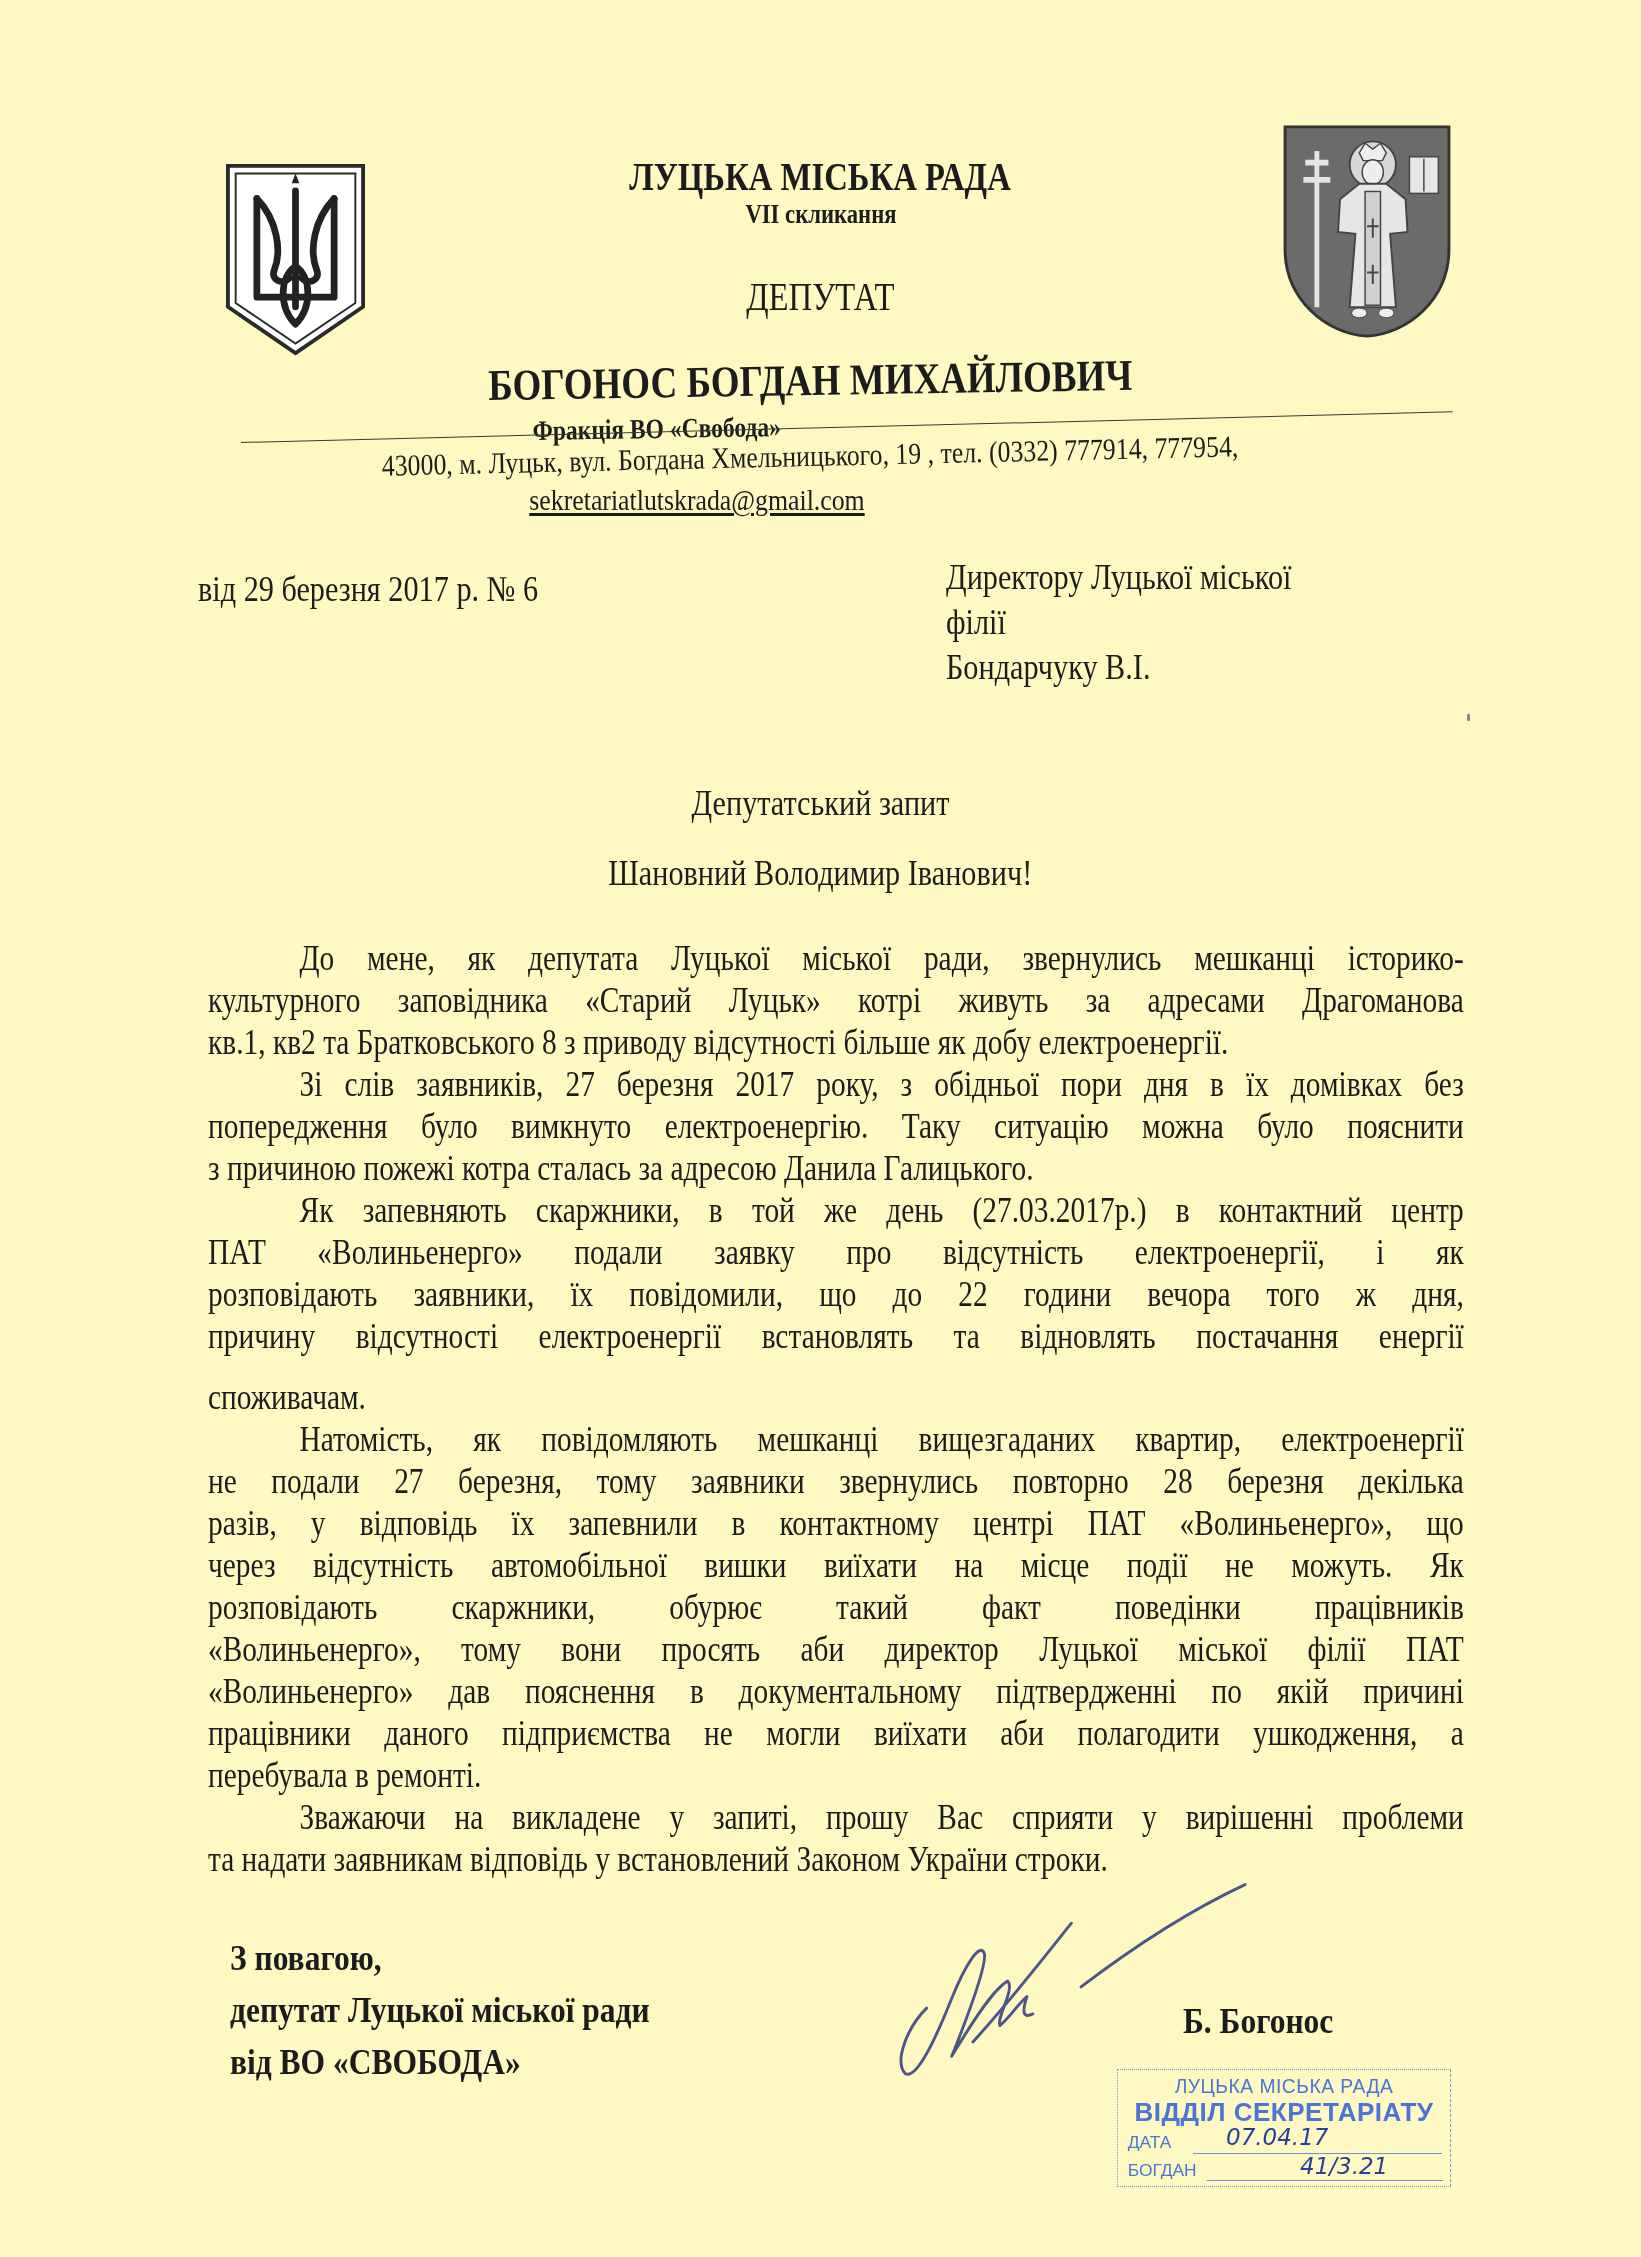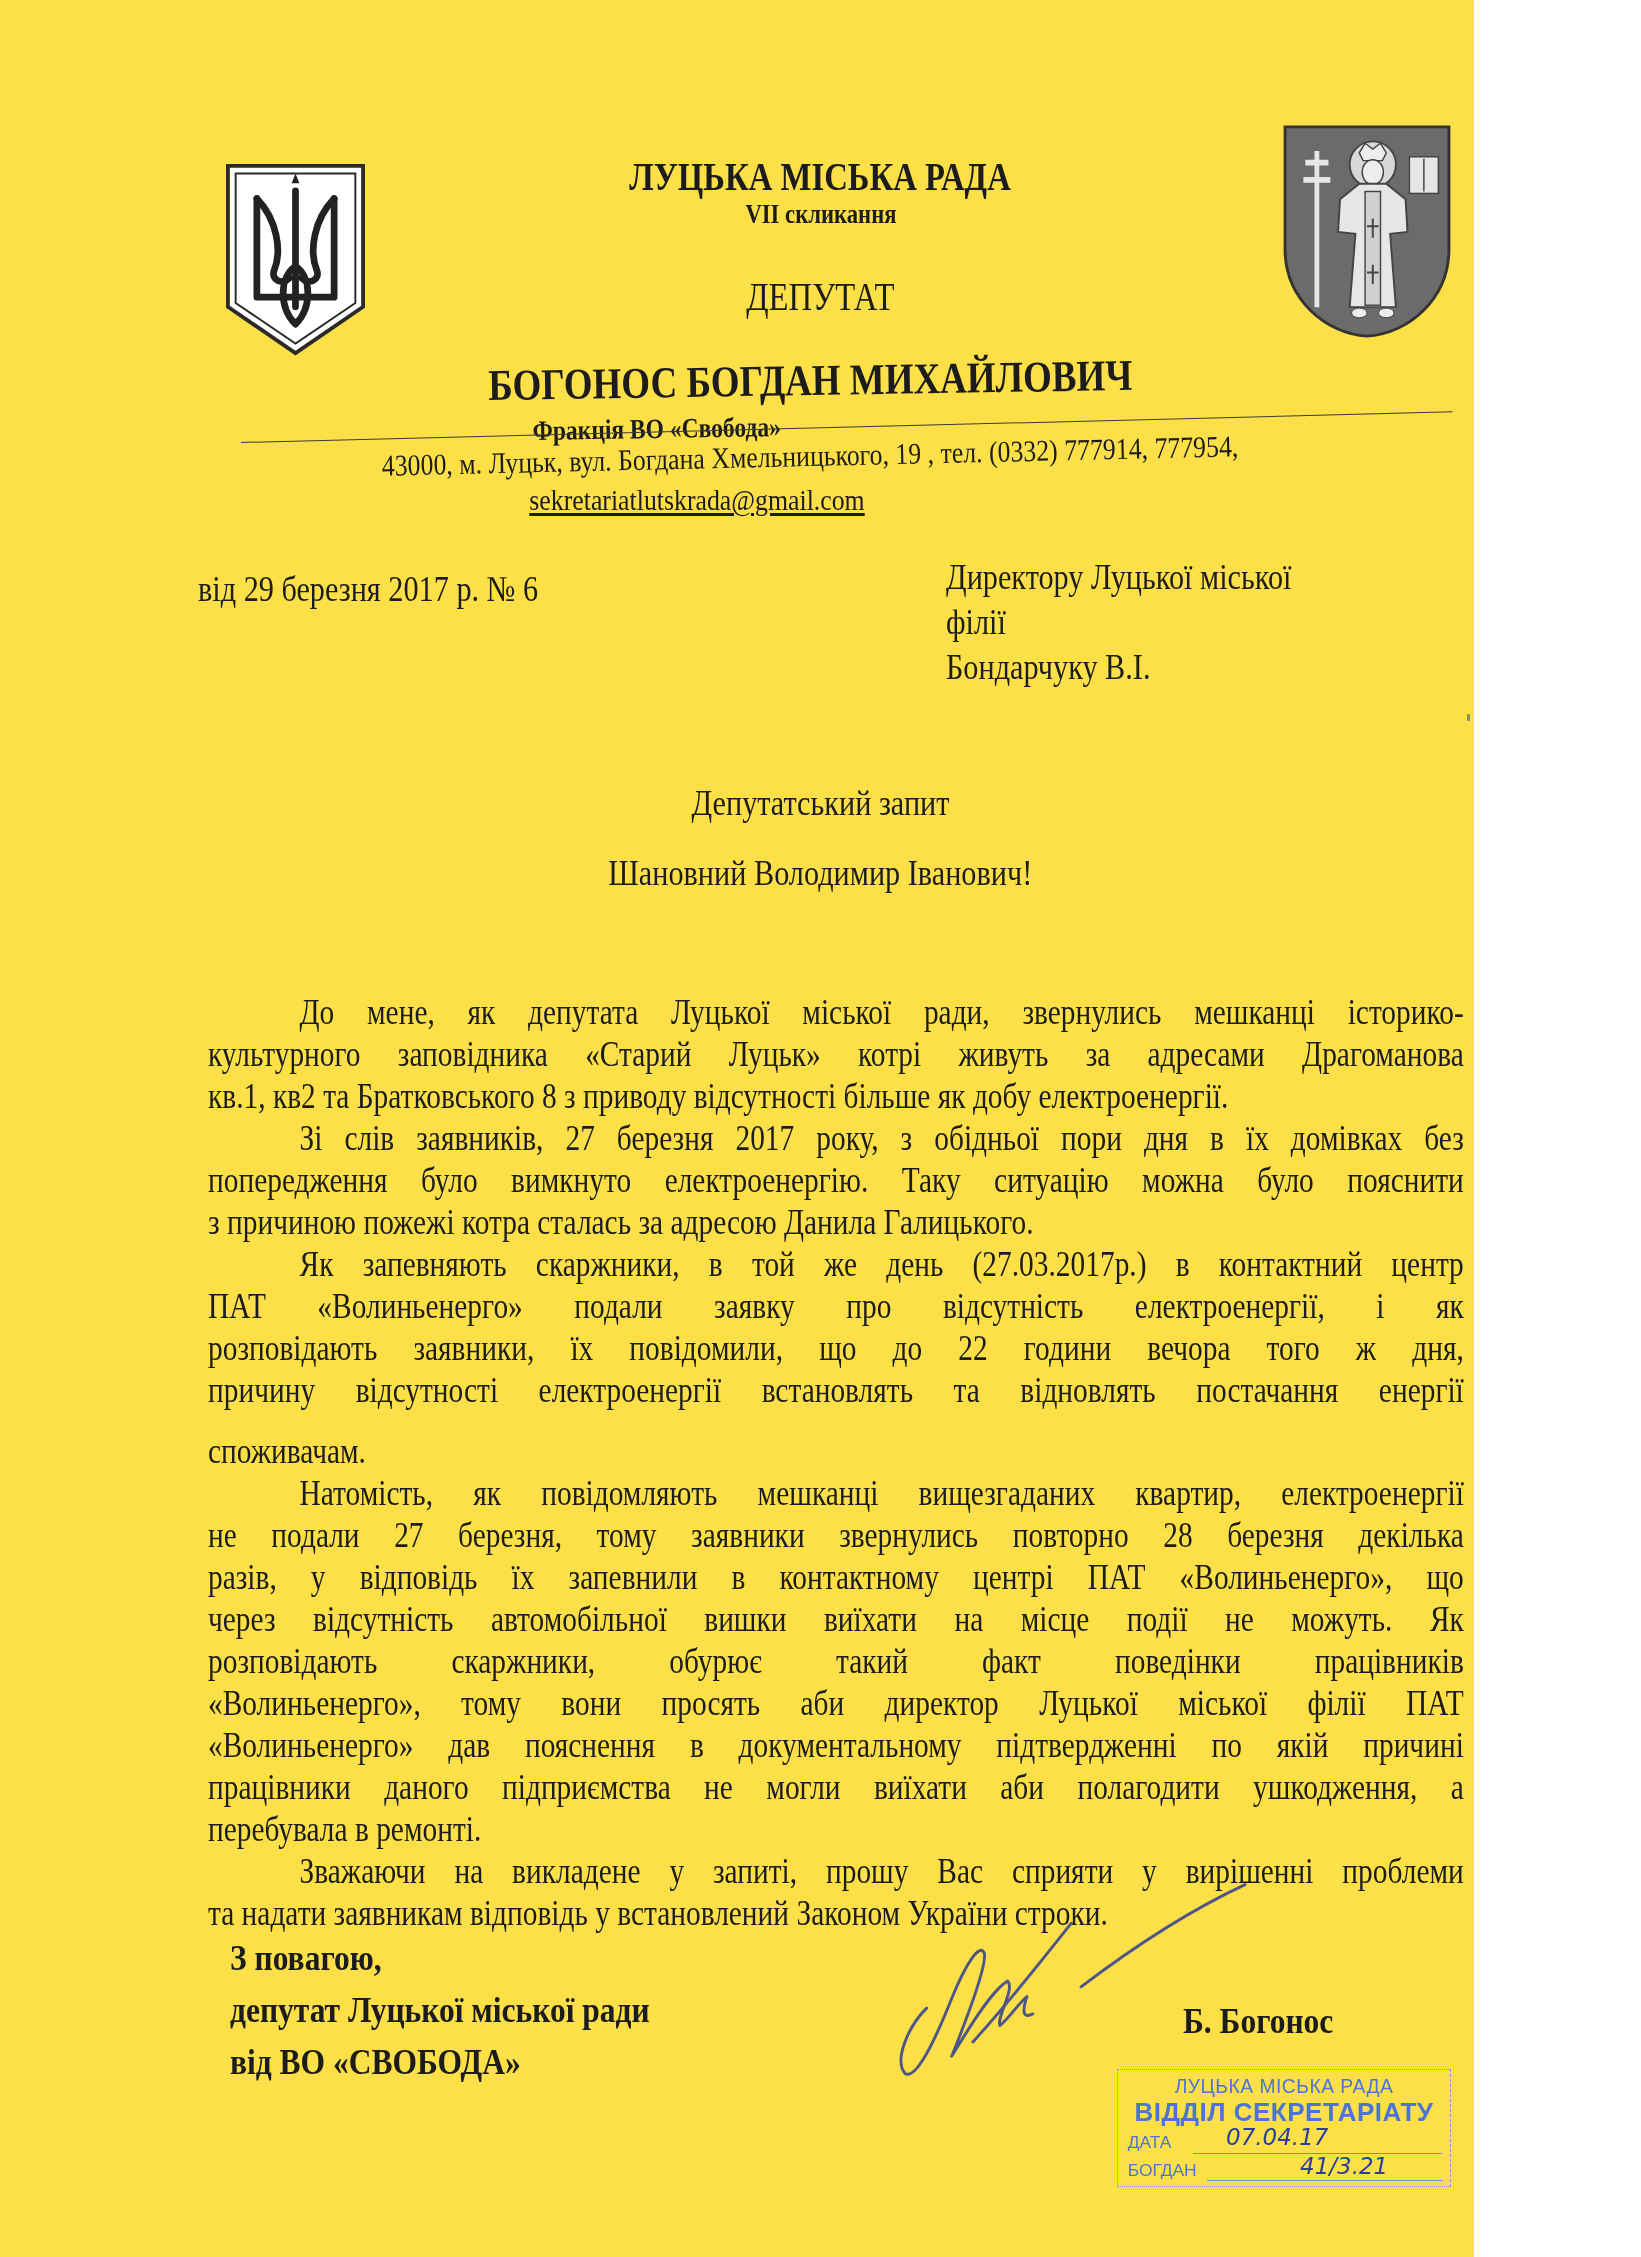--- a/index.html
+++ b/index.html
@@ -1,18 +1,18 @@
 <!DOCTYPE html>
 <html><head>
 <meta charset="utf-8">
 <style>
   html, body { margin: 0; padding: 0; background: #ffffff; }
   body { width: 1641px; height: 2257px; position: relative; overflow: hidden;
          font-family: "Liberation Serif", serif; color: #1c1c1c; }
-  .page { position: absolute; left: 0; top: 0; width: 1474px; height: 2257px; background: #fde047; }
+  .page { position: absolute; left: 0; top: 0; width: 1641px; height: 2257px; background: #fef9c3; }
   .abs { position: absolute; white-space: nowrap; }
 
   
   #emblem-ua { left: 224px; top: 162px; width: 143px; height: 195px; }
   #emblem-lutsk { left: 1282px; top: 124px; width: 170px; height: 214px; }
   .hdr-center { position: absolute; left: 0; width: 1641px; text-align: center; }
   #council-name { top: 154px; font-size: 39px; font-weight: bold; letter-spacing: 0px; }
   #council-name span, #convocation span, #deputy-title span, #deputy-name span, #faction span { display:inline-block; transform: scaleX(0.84); }
   #convocation { top: 199px; font-size: 27px; font-weight: bold; }
   #deputy-title { top: 274px; font-size: 39px; }
@@ -29,21 +29,21 @@
   #doc-date { left: 198px; top: 568px; font-size: 36px; }
   #doc-date span.t { display:inline-block; transform: scaleX(0.84); transform-origin:left top; }
   #addressee { position: absolute; left: 946px; top: 555px; font-size: 36px; line-height: 45px; }
   #addressee div span { display:inline-block; transform: scaleX(0.84); transform-origin:left top; white-space: nowrap; }
 
   #doc-heading { top: 782px; font-size: 36px; }
   #doc-heading span, #salutation span { display:inline-block; transform: scaleX(0.84); }
   #salutation { top: 852px; font-size: 36px; }
 
   
-  #body-text { position: absolute; left: 208px; top: 992px; width: 1255px; font-size: 35px; }
+  #body-text { position: absolute; left: 208px; top: 938px; width: 1255px; font-size: 35px; }
   .line { height: 42px; line-height: 42px; width: 1255px; overflow: visible; white-space: nowrap; position: relative; }
   .line .in { display: block; width: 1495px; text-align: justify; text-align-last: justify;
               transform: scaleX(0.84); transform-origin: left top; white-space: normal; height: 42px; overflow: visible; }
   .line.first .in { padding-left: 109px; width: 1386px; }
   .line.last .in { text-align-last: left; }
   .gap { height: 19.3px; }
 
   
   #closing { position: absolute; left: 230px; top: 1933px; font-size: 35px; font-weight: bold; line-height: 52px; }
   #closing div span { display:inline-block; transform: scaleX(0.9); transform-origin:left top; white-space: nowrap; }

